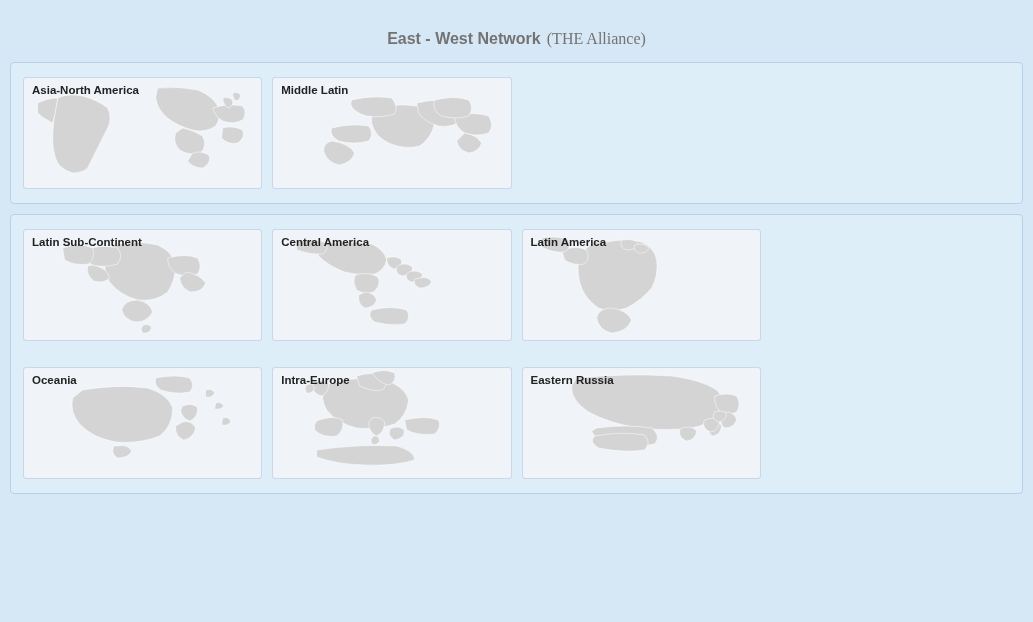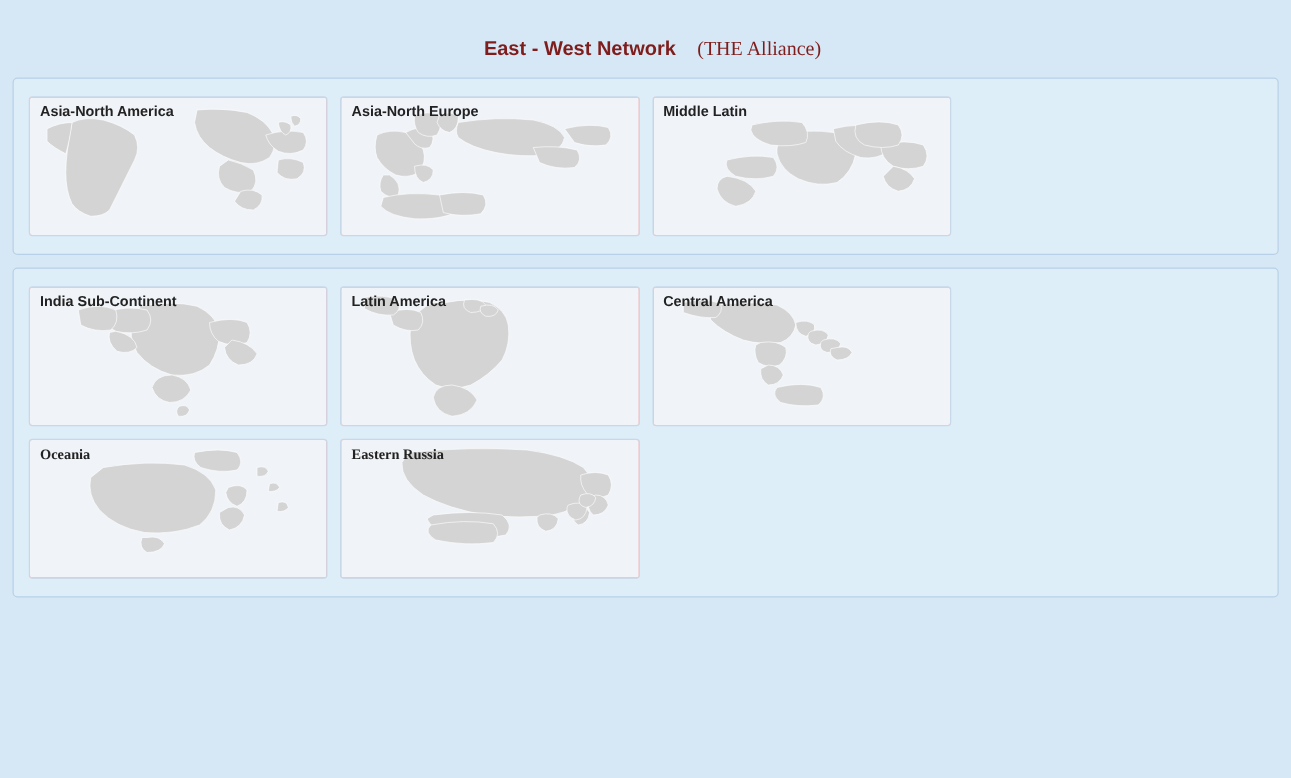--- a/index.html
+++ b/index.html
@@ -15,40 +15,39 @@
       text-align: center;
       font-size: 22px;
       color: #1a2c5b;
       font-weight: bold;
       padding: 14px 0 12px;
     }
 
     .page-title span {
       font-weight: normal;
       font-size: 16px;
-      color: #7f1d1d;
-      margin-left: 11px;
+      color: #737373;
     }
 
     .section {
       background: #ddeef8;
       border: 1px solid #b8d0e8;
       border-radius: 4px;
       padding: 14px 12px;
       margin-bottom: 10px;
     }
 
     .grid {
       display: grid;
       grid-template-columns: repeat(4, 1fr);
       gap: 10px;
     }
 
     .card {
-      background: #fca5a5;
+      background: #f0abfc;
       border: 1px solid #c8d8e8;
       border-radius: 3px;
       overflow: hidden;
       cursor: pointer;
       position: relative;
     }
 
     .card-label {
       position: absolute;
       top: 6px;
@@ -102,42 +101,20 @@
           <path class="land" d="M195,50 Q205,47 215,52 Q218,60 210,65 Q200,67 194,60Z"></path>
           <path class="land" d="M165,75 Q175,72 182,78 Q183,86 175,90 Q165,90 160,83Z"></path>
 
           <path class="land" d="M195,20 Q200,18 205,22 Q206,28 201,30 Q196,28 195,20Z"></path>
           <path class="land" d="M205,15 Q210,13 213,17 Q213,22 208,23 Q205,20 205,15Z"></path>
         </svg>
       </div>
       <div class="card-label">Asia-North America</div>
     </div>
 
-    <div class="card">
-      <div class="card-map">
-        <svg viewBox="0 0 230 110" xmlns="http://www.w3.org/2000/svg">
-
-          <path class="land" d="M25,30 Q35,25 48,28 Q58,33 62,42 Q65,52 58,60 Q50,65 40,62 Q30,57 25,48 Q22,40 25,30Z"></path>
-          <path class="land" d="M48,28 Q58,22 68,26 Q72,34 67,40 Q60,42 55,37Z"></path>
-          <path class="land" d="M35,62 Q45,68 42,78 Q35,82 28,75 Q26,68 30,62Z"></path>
-          <path class="land" d="M55,55 Q65,52 70,58 Q70,66 62,68 Q55,65 55,55Z"></path>
-
-          <path class="land" d="M55,15 Q65,10 75,14 Q78,22 73,30 Q65,33 58,28 Q54,22 55,15Z"></path>
-          <path class="land" d="M75,14 Q85,10 90,16 Q90,25 83,28 Q76,27 73,20Z"></path>
-
-          <path class="land" d="M90,20 Q120,15 150,18 Q170,22 175,32 Q173,42 160,46 Q140,48 120,44 Q100,40 90,32 Q87,27 90,20Z"></path>
-          <path class="land" d="M150,40 Q170,38 185,42 Q190,50 183,56 Q168,58 155,52Z"></path>
-          <path class="land" d="M175,25 Q195,20 210,24 Q215,32 208,38 Q195,40 183,36Z"></path>
-
-          <path class="land" d="M30,80 Q50,75 75,78 Q90,83 88,92 Q75,98 55,97 Q35,95 28,87Z"></path>
-          <path class="land" d="M75,78 Q95,74 110,78 Q115,86 108,93 Q92,96 78,92Z"></path>
-        </svg>
-      </div>
-      <div class="card-label">Asia-North Europe</div>
-    </div>
 
 
     <div class="card">
       <div class="card-map">
         <svg viewBox="0 0 230 110" xmlns="http://www.w3.org/2000/svg">
 
           <path class="land" d="M100,30 Q120,25 140,28 Q155,33 158,45 Q155,60 143,68 Q128,72 112,65 Q98,58 95,45 Q94,37 100,30Z"></path>
 
           <path class="land" d="M140,25 Q160,20 178,24 Q188,32 185,42 Q176,50 162,48 Q148,44 142,35Z"></path>
 
@@ -173,41 +150,23 @@
 
           <path class="land" d="M55,20 Q75,14 90,18 Q96,26 90,34 Q78,38 65,35 Q55,30 55,20Z"></path>
           <path class="land" d="M65,35 Q80,38 82,48 Q76,54 66,51 Q58,44 60,36Z"></path>
 
           <path class="land" d="M140,28 Q158,23 170,28 Q175,36 170,44 Q158,48 147,43 Q140,37 140,28Z"></path>
           <path class="land" d="M158,42 Q172,44 178,53 Q175,62 163,62 Q153,58 152,48Z"></path>
 
           <path class="land" d="M35,18 Q52,12 65,18 Q68,28 61,34 Q48,36 37,30Z"></path>
         </svg>
       </div>
-      <div class="card-label">India Sub-Continent</div>
-    </div>
-
-
-    <div class="card">
-      <div class="card-map">
-        <svg viewBox="0 0 230 110" xmlns="http://www.w3.org/2000/svg">
-
-          <path class="land" d="M80,12 Q100,8 115,12 Q128,18 130,30 Q132,45 125,58 Q115,70 100,78 Q85,83 72,78 Q60,70 55,58 Q50,45 52,30 Q56,18 70,12Z"></path>
-          <path class="land" d="M85,78 Q100,80 105,90 Q100,102 85,103 Q72,100 70,88 Q72,78 85,78Z"></path>
-
-          <path class="land" d="M35,20 Q50,15 60,20 Q64,28 58,34 Q48,36 38,30Z"></path>
-
-          <path class="land" d="M95,10 Q108,8 112,14 Q110,20 100,20 Q92,17 95,10Z"></path>
-          <path class="land" d="M108,15 Q118,12 122,18 Q120,24 112,23 Q106,20 108,15Z"></path>
-
-          <path class="land" d="M15,8 Q30,5 42,10 Q45,18 38,22 Q26,23 15,17Z"></path>
-        </svg>
-      </div>
-      <div class="card-label">Latin America</div>
-    </div>
+      <div class="card-label">Latin Sub-Continent</div>
+    </div>
+
 
     <div class="card">
       <div class="card-map">
         <svg viewBox="0 0 230 110" xmlns="http://www.w3.org/2000/svg">
 
           <path class="land" d="M40,15 Q70,10 95,14 Q108,20 110,30 Q108,40 98,44 Q82,46 68,42 Q52,36 42,26Z"></path>
 
           <path class="land" d="M82,44 Q95,42 102,48 Q104,56 97,62 Q88,65 80,60 Q76,53 78,46Z"></path>
           <path class="land" d="M88,62 Q97,62 100,70 Q97,78 88,78 Q81,74 82,65Z"></path>
 
@@ -217,23 +176,41 @@
           <path class="land" d="M143,48 Q152,46 155,52 Q152,58 143,58 Q136,55 138,49Z"></path>
 
           <path class="land" d="M95,80 Q115,75 130,80 Q135,88 128,94 Q112,96 98,92 Q90,86 95,80Z"></path>
 
           <path class="land" d="M20,12 Q38,8 50,13 Q52,20 46,24 Q34,25 20,20Z"></path>
         </svg>
       </div>
       <div class="card-label">Central America</div>
     </div>
 
+    <div class="card">
+      <div class="card-map">
+        <svg viewBox="0 0 230 110" xmlns="http://www.w3.org/2000/svg">
+
+          <path class="land" d="M80,12 Q100,8 115,12 Q128,18 130,30 Q132,45 125,58 Q115,70 100,78 Q85,83 72,78 Q60,70 55,58 Q50,45 52,30 Q56,18 70,12Z"></path>
+          <path class="land" d="M85,78 Q100,80 105,90 Q100,102 85,103 Q72,100 70,88 Q72,78 85,78Z"></path>
+
+          <path class="land" d="M35,20 Q50,15 60,20 Q64,28 58,34 Q48,36 38,30Z"></path>
+
+          <path class="land" d="M95,10 Q108,8 112,14 Q110,20 100,20 Q92,17 95,10Z"></path>
+          <path class="land" d="M108,15 Q118,12 122,18 Q120,24 112,23 Q106,20 108,15Z"></path>
+
+          <path class="land" d="M15,8 Q30,5 42,10 Q45,18 38,22 Q26,23 15,17Z"></path>
+        </svg>
+      </div>
+      <div class="card-label">Latin America</div>
+    </div>
+
   </div>
 
-  <div style="display:grid; grid-template-columns: repeat(4, 1fr); gap:10px; margin-top:10px;font-family:Liberation Serif, serif;">
+  <div style="display:grid; grid-template-columns: repeat(4, 1fr); gap:10px; margin-top:26px;">
 
     <div class="card">
       <div class="card-map">
         <svg viewBox="0 0 230 110" xmlns="http://www.w3.org/2000/svg">
 
           <path class="land" d="M55,22 Q90,16 120,20 Q140,26 145,40 Q145,58 132,68 Q112,76 88,74 Q65,70 52,56 Q42,44 45,30Z"></path>
 
           <path class="land" d="M90,78 Q100,76 104,83 Q101,90 90,90 Q83,86 86,78Z"></path>
 
           <path class="land" d="M155,38 Q165,34 170,40 Q170,50 162,53 Q154,50 153,42Z"></path>
@@ -243,20 +220,46 @@
           <path class="land" d="M128,10 Q148,6 162,10 Q168,18 162,24 Q148,27 133,22 Q126,17 128,10Z"></path>
 
           <path class="land" d="M178,22 Q185,20 187,25 Q185,30 178,29Z"></path>
           <path class="land" d="M188,35 Q194,33 196,38 Q193,42 187,41Z"></path>
           <path class="land" d="M195,50 Q202,48 203,54 Q200,58 194,57Z"></path>
         </svg>
       </div>
       <div class="card-label">Oceania</div>
     </div>
 
+    <div class="card">
+      <div class="card-map">
+        <svg viewBox="0 0 230 110" xmlns="http://www.w3.org/2000/svg">
+
+          <path class="land" d="M55,15 Q80,8 108,12 Q128,18 132,32 Q130,48 118,56 Q100,62 80,60 Q60,55 50,42 Q43,30 48,18Z"></path>
+
+          <path class="land" d="M80,8 Q95,3 108,8 Q112,16 106,22 Q95,24 83,18Z"></path>
+          <path class="land" d="M95,5 Q108,0 118,5 Q120,13 113,17 Q104,16 98,8Z"></path>
+
+          <path class="land" d="M38,14 Q48,10 52,16 Q52,25 45,28 Q37,26 35,18Z"></path>
+          <path class="land" d="M30,17 Q36,14 38,20 Q36,26 30,25 Q27,20 30,17Z"></path>
+
+          <path class="land" d="M42,52 Q58,47 66,52 Q68,62 60,68 Q46,70 38,62 Q37,54 42,52Z"></path>
+
+          <path class="land" d="M95,50 Q104,48 108,54 Q108,64 100,68 Q92,64 92,55Z"></path>
+          <path class="land" d="M97,68 Q102,67 103,73 Q100,78 95,76 Q93,71 97,68Z"></path>
+
+          <path class="land" d="M115,60 Q124,57 128,63 Q127,71 118,72 Q111,68 113,62Z"></path>
+
+          <path class="land" d="M40,82 Q80,76 120,78 Q138,83 138,92 Q120,98 88,97 Q58,96 40,89Z"></path>
+
+          <path class="land" d="M128,52 Q148,47 162,52 Q165,60 158,66 Q142,68 130,62Z"></path>
+        </svg>
+      </div>
+      <div class="card-label">Intra-Europe</div>
+    </div>
 
     <div class="card">
       <div class="card-map">
         <svg viewBox="0 0 230 110" xmlns="http://www.w3.org/2000/svg">
 
           <path class="land" d="M50,10 Q100,5 145,8 Q175,12 190,22 Q200,32 195,45 Q185,56 165,60 Q140,63 112,60 Q82,55 62,44 Q44,32 45,18Z"></path>
 
           <path class="land" d="M188,28 Q200,24 210,28 Q215,36 210,44 Q202,48 193,43 Q187,36 188,28Z"></path>
           <path class="land" d="M200,44 Q208,44 210,52 Q207,60 198,60 Q192,55 195,46Z"></path>
 

